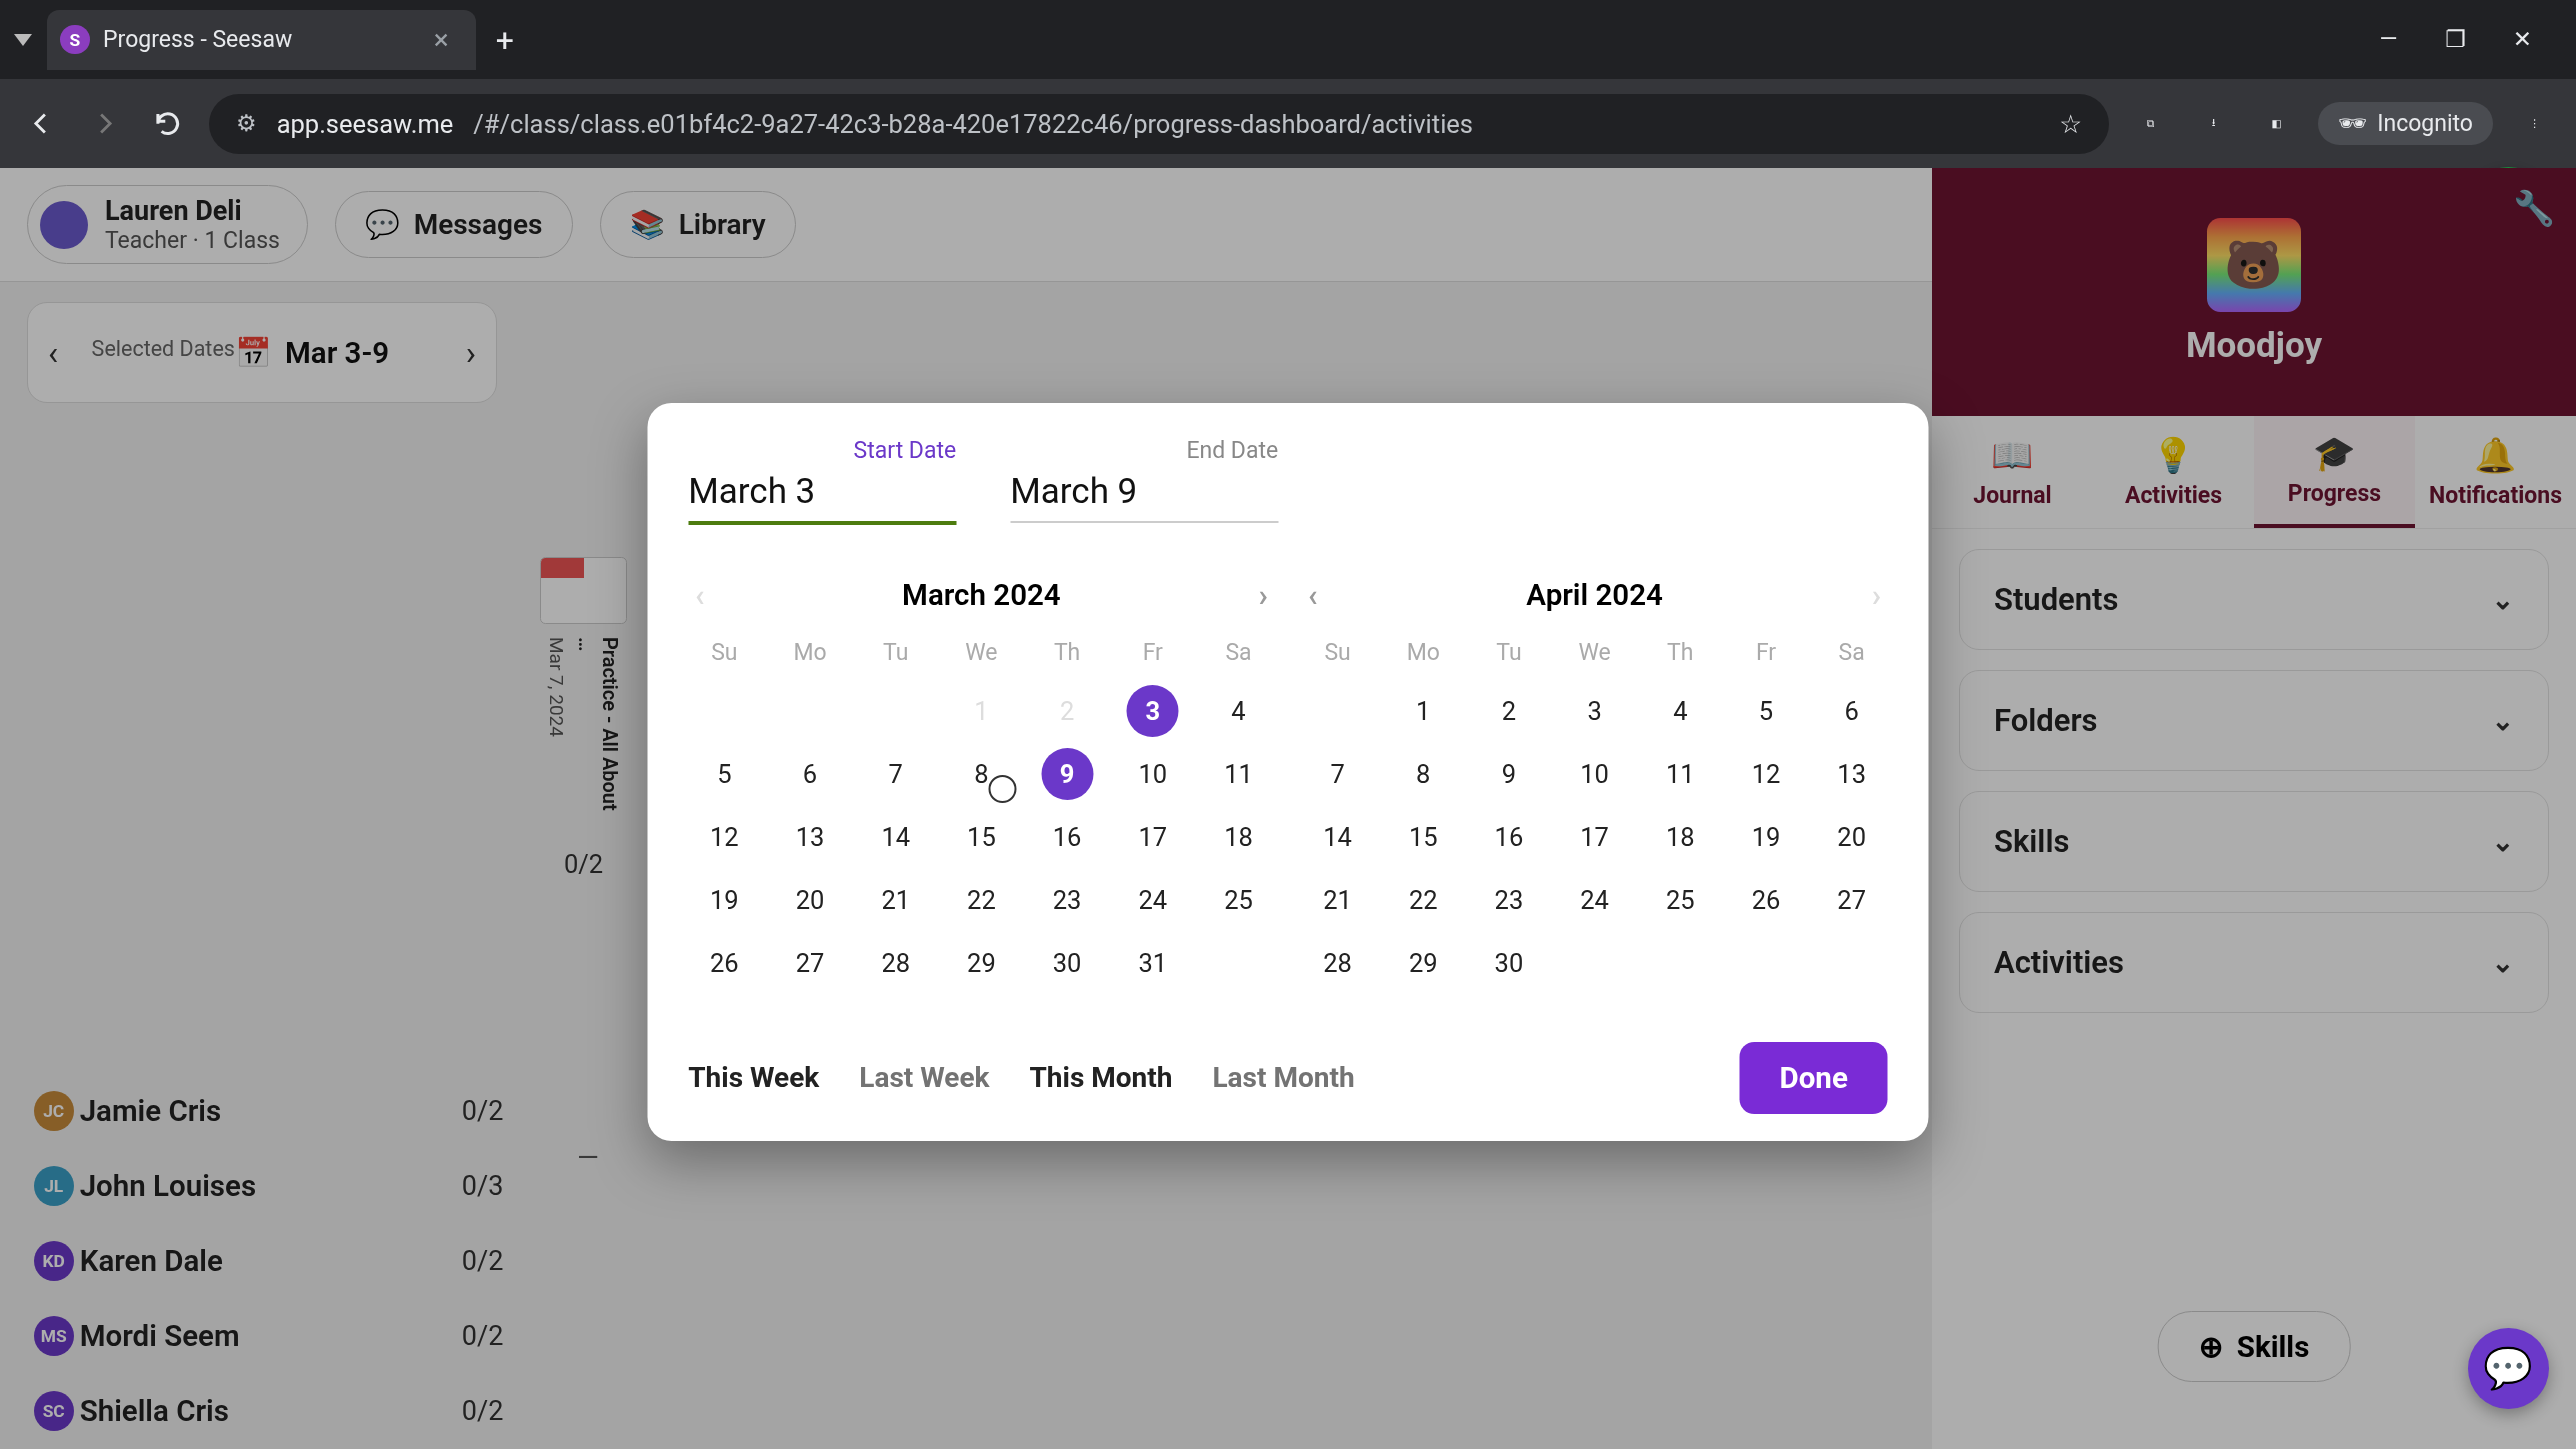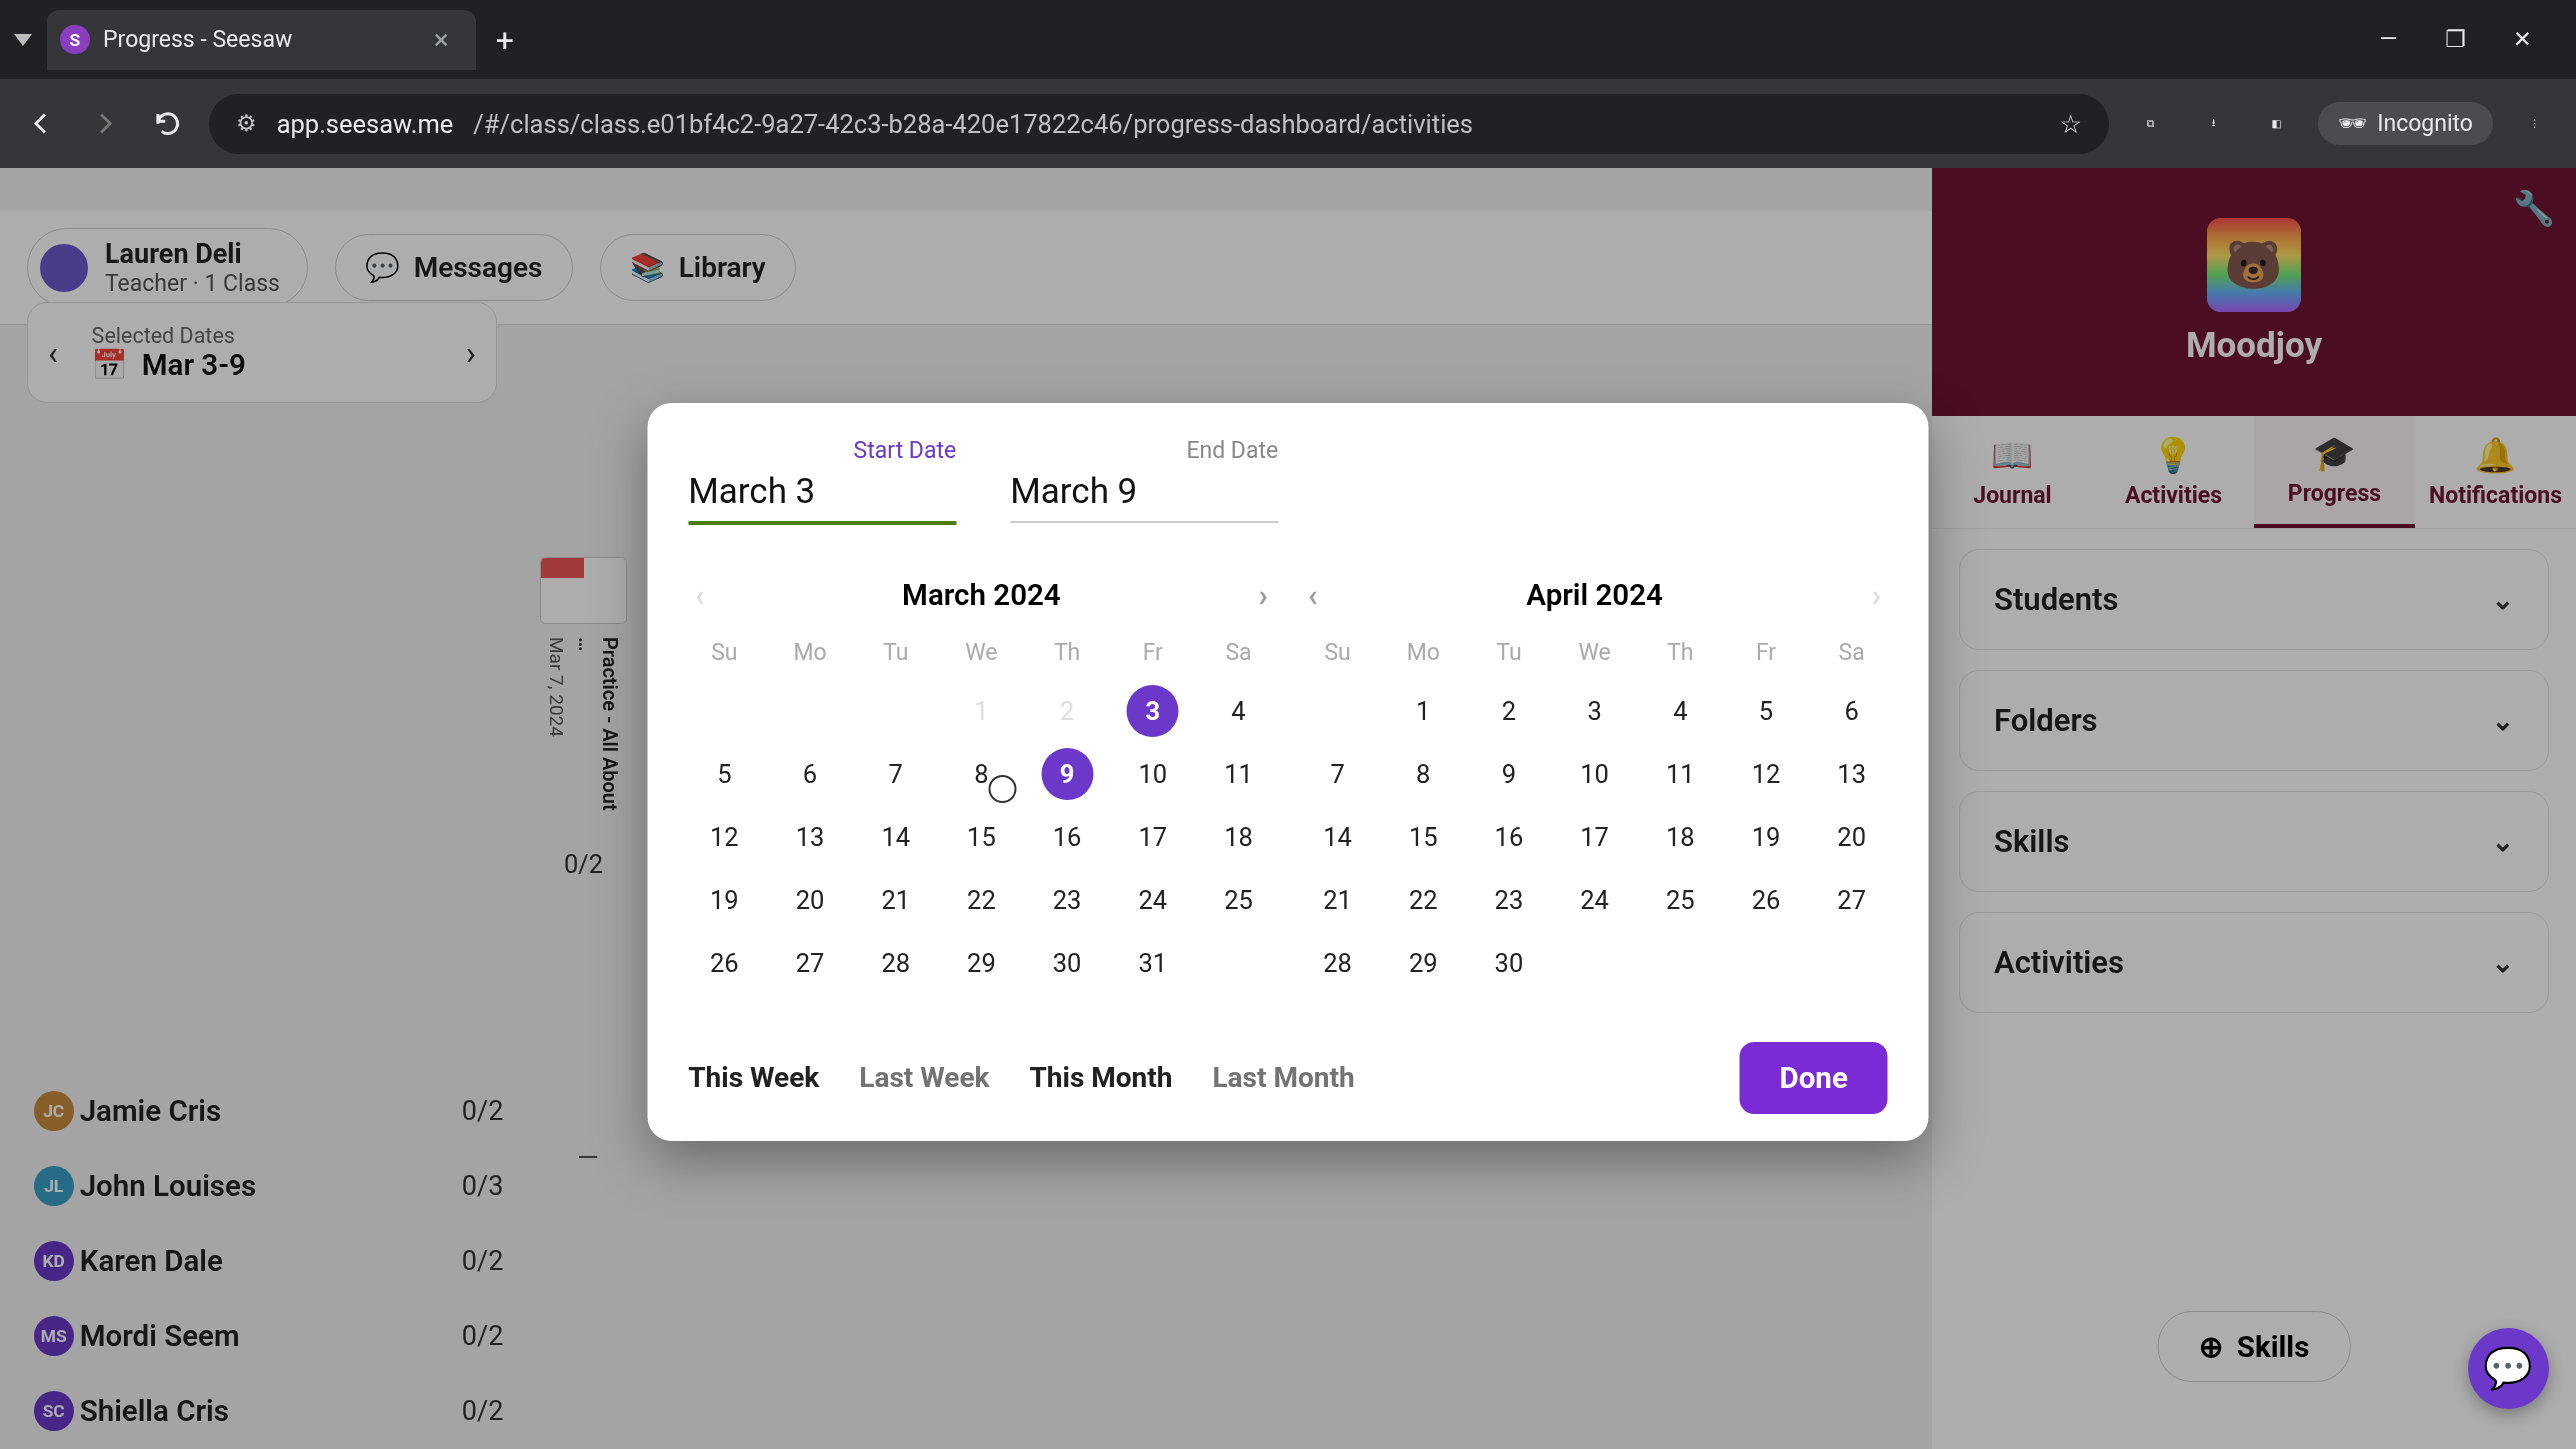--- a/index.html
+++ b/index.html
@@ -25,21 +25,21 @@
   .url-text { color:#bdc1c6; }
   .url-host { color:#e8eaed; }
   .right-icons { display:flex; gap: 20px; align-items:center; }
   .incognito { display:flex; align-items:center; gap:10px; background:#4a4c51; border-radius:27px; padding:8px 20px; color:#e8eaed; font-size:23px; }
 
   
   .viewport { position: relative; width: 100%; height: 1281px; background: #f2f2f2; }
   .dimmer { position:absolute; inset:0; background: rgba(0,0,0,0.32); z-index: 5; }
 
   
-  .app-topbar { position:absolute; top:0; left:0; right:0; height: 114px; background:#fff; border-bottom:0.7px solid #ddd; display:flex; align-items:center; padding:16px 27px; gap:27px;margin-top:43px; }
+  .app-topbar { position:absolute; top:0; left:0; right:0; height: 114px; background:#fff; border-bottom:0.7px solid #ddd; display:flex; align-items:center; padding:16px 27px; gap:27px; }
   .user-chip { display:flex; align-items:center; gap:17px; border:0.7px solid #ccc; border-radius:40px; padding:9.4px 27px 9.4px 12px; }
   .avatar-sm { width:48px; height:48px; border-radius:50%; background:#6a5acd; }
   .user-name { font-size:27px; font-weight:700; color:#222; }
   .user-role { font-size:23px; color:#555; }
   .topnav-btn { display:flex; align-items:center; gap:13.4px; border:0.7px solid #ccc; border-radius:34px; padding:16px 29.5px; font-size:28px; color:#222; font-weight:600; cursor:pointer; }
   .add-fab { margin-left:auto; display:flex; flex-direction:column; align-items:center; cursor:pointer; }
   .fab-circle { width:81px; height:81px; border-radius:50%; background:#1a8c3b; color:#fff; font-size:47px; font-weight:600; display:flex; align-items:center; justify-content:center; box-shadow:0 4px 10.7px rgba(0,0,0,0.3); }
   .fab-label { font-size:23px; color:#1a8c3b; font-weight:700; margin-top:6.7px; }
 
   
@@ -52,21 +52,21 @@
   .rail-tab { flex:1; display:flex; flex-direction:column; align-items:center; justify-content:center; padding:17.4px 0; font-size:23px; font-weight:700; color:#6d1432; gap:6.7px; cursor:pointer; }
   .rail-tab.active { background:#fdf3f6; border-bottom:4px solid #6d1432; }
   .rail-tab .ico { font-size:34px; }
   .rail-section { display:flex; align-items:center; justify-content:space-between; padding:31px 34px; border:0.7px solid #e3e3e3; border-radius:20px; margin:20px 27px; font-size:31px; font-weight:600; color:#222; cursor:pointer; background:#fff; }
   .chev { color:#333; font-size:27px; }
   .skills-pill { position:absolute; bottom:67px; left:50%; transform:translateX(-50%); display:flex; align-items:center; gap:13.4px; border:0.7px solid #ccc; border-radius:34px; padding:17.4px 40px; font-size:29.5px; font-weight:700; background:#fff; cursor:pointer; }
 
   
   .date-bar { position:absolute; top:134px; left:27px; width:470px; height:101px; background:#fff; border:0.7px solid #ddd; border-radius:20px; display:flex; align-items:center; padding:0 20px; gap:20px; }
   .date-arrow { font-size:34px; color:#333; cursor:pointer; }
-  .date-mid { display:flex; flex-direction:column; flex:1; align-items:flex-start; padding-left:13.4px; }
+  .date-mid { display:flex; flex-direction:row; flex:1; align-items:flex-start; padding-left:13.4px; }
   .date-lbl { font-size:21.5px; color:#666; }
   .date-val { display:flex; align-items:center; gap:13.4px; font-size:29.5px; font-weight:600; color:#111; }
   .cal-ico { font-size:29.5px; }
 
   .student-list { position:absolute; top:906px; left:27px; width:483px; }
   .student-row { display:flex; align-items:center; gap:6px; padding:17.4px 6.7px; font-size:29.5px; color:#222; }
   .student-row .av { width:40px; height:40px; border-radius:50%; display:flex; align-items:center; justify-content:center; font-size:17.4px; font-weight:700; color:#fff; }
   .student-row .name { flex:1; font-weight:600; }
   .student-row .score { color:#333; font-size:27px; }
 

